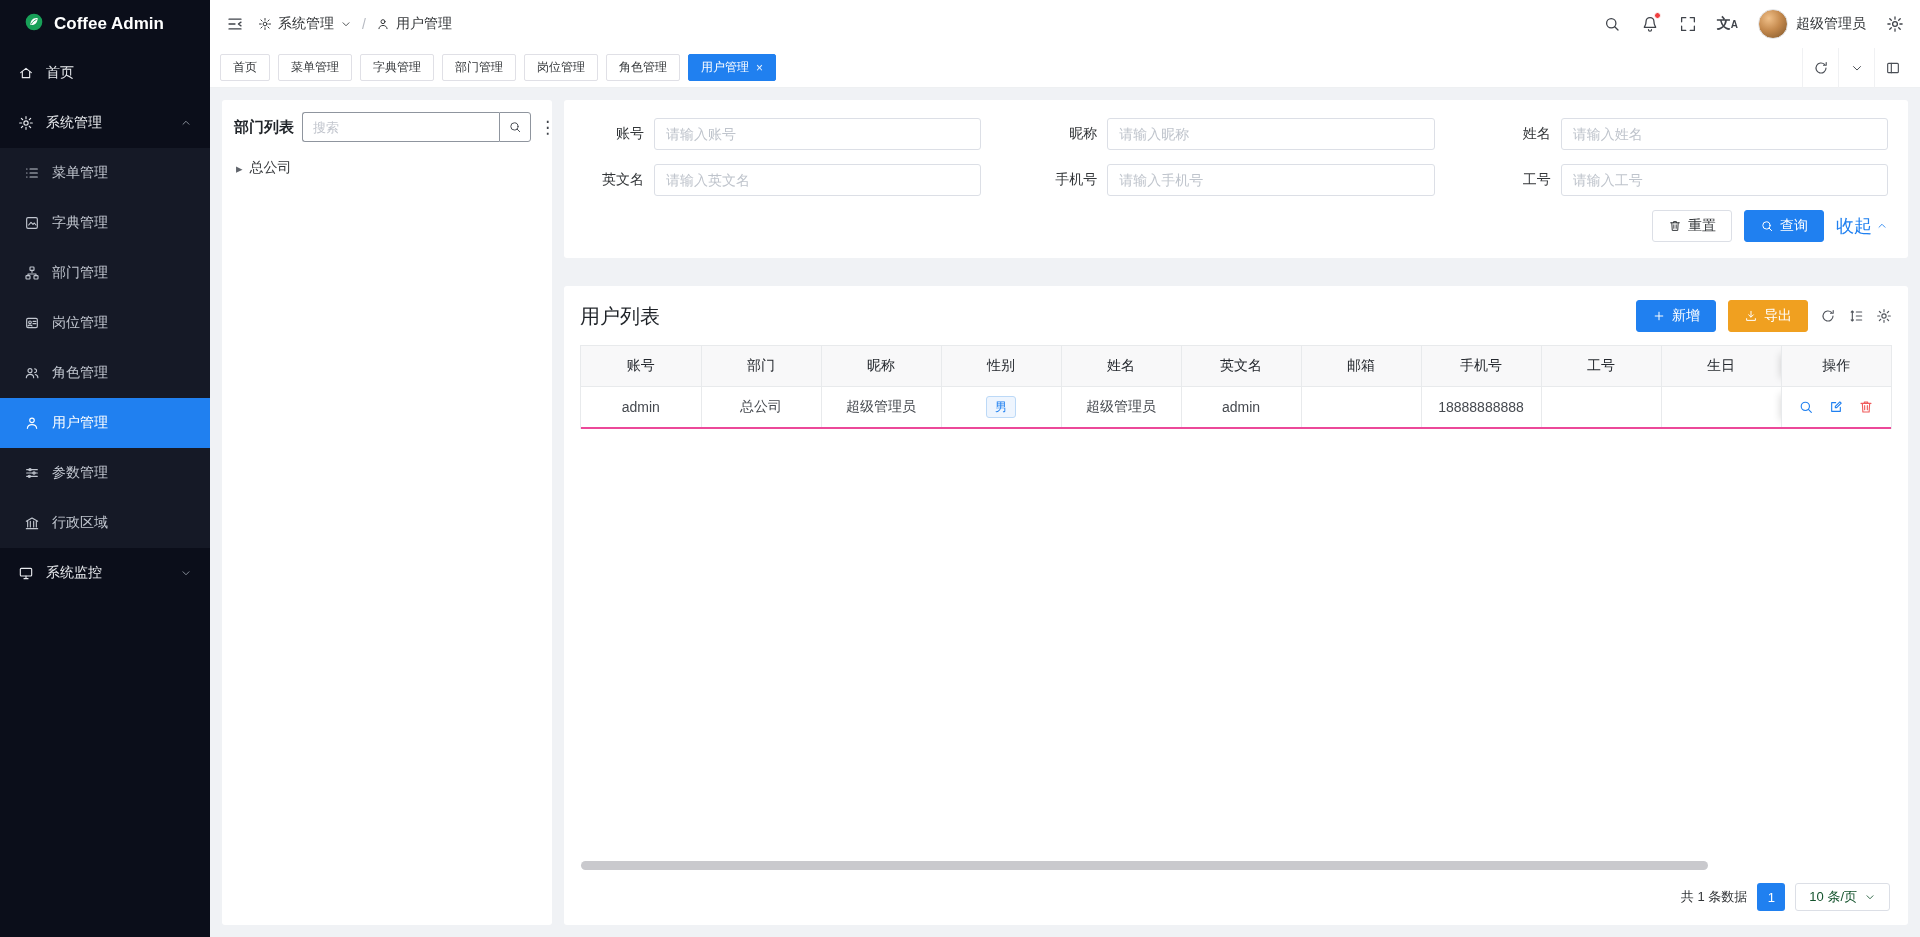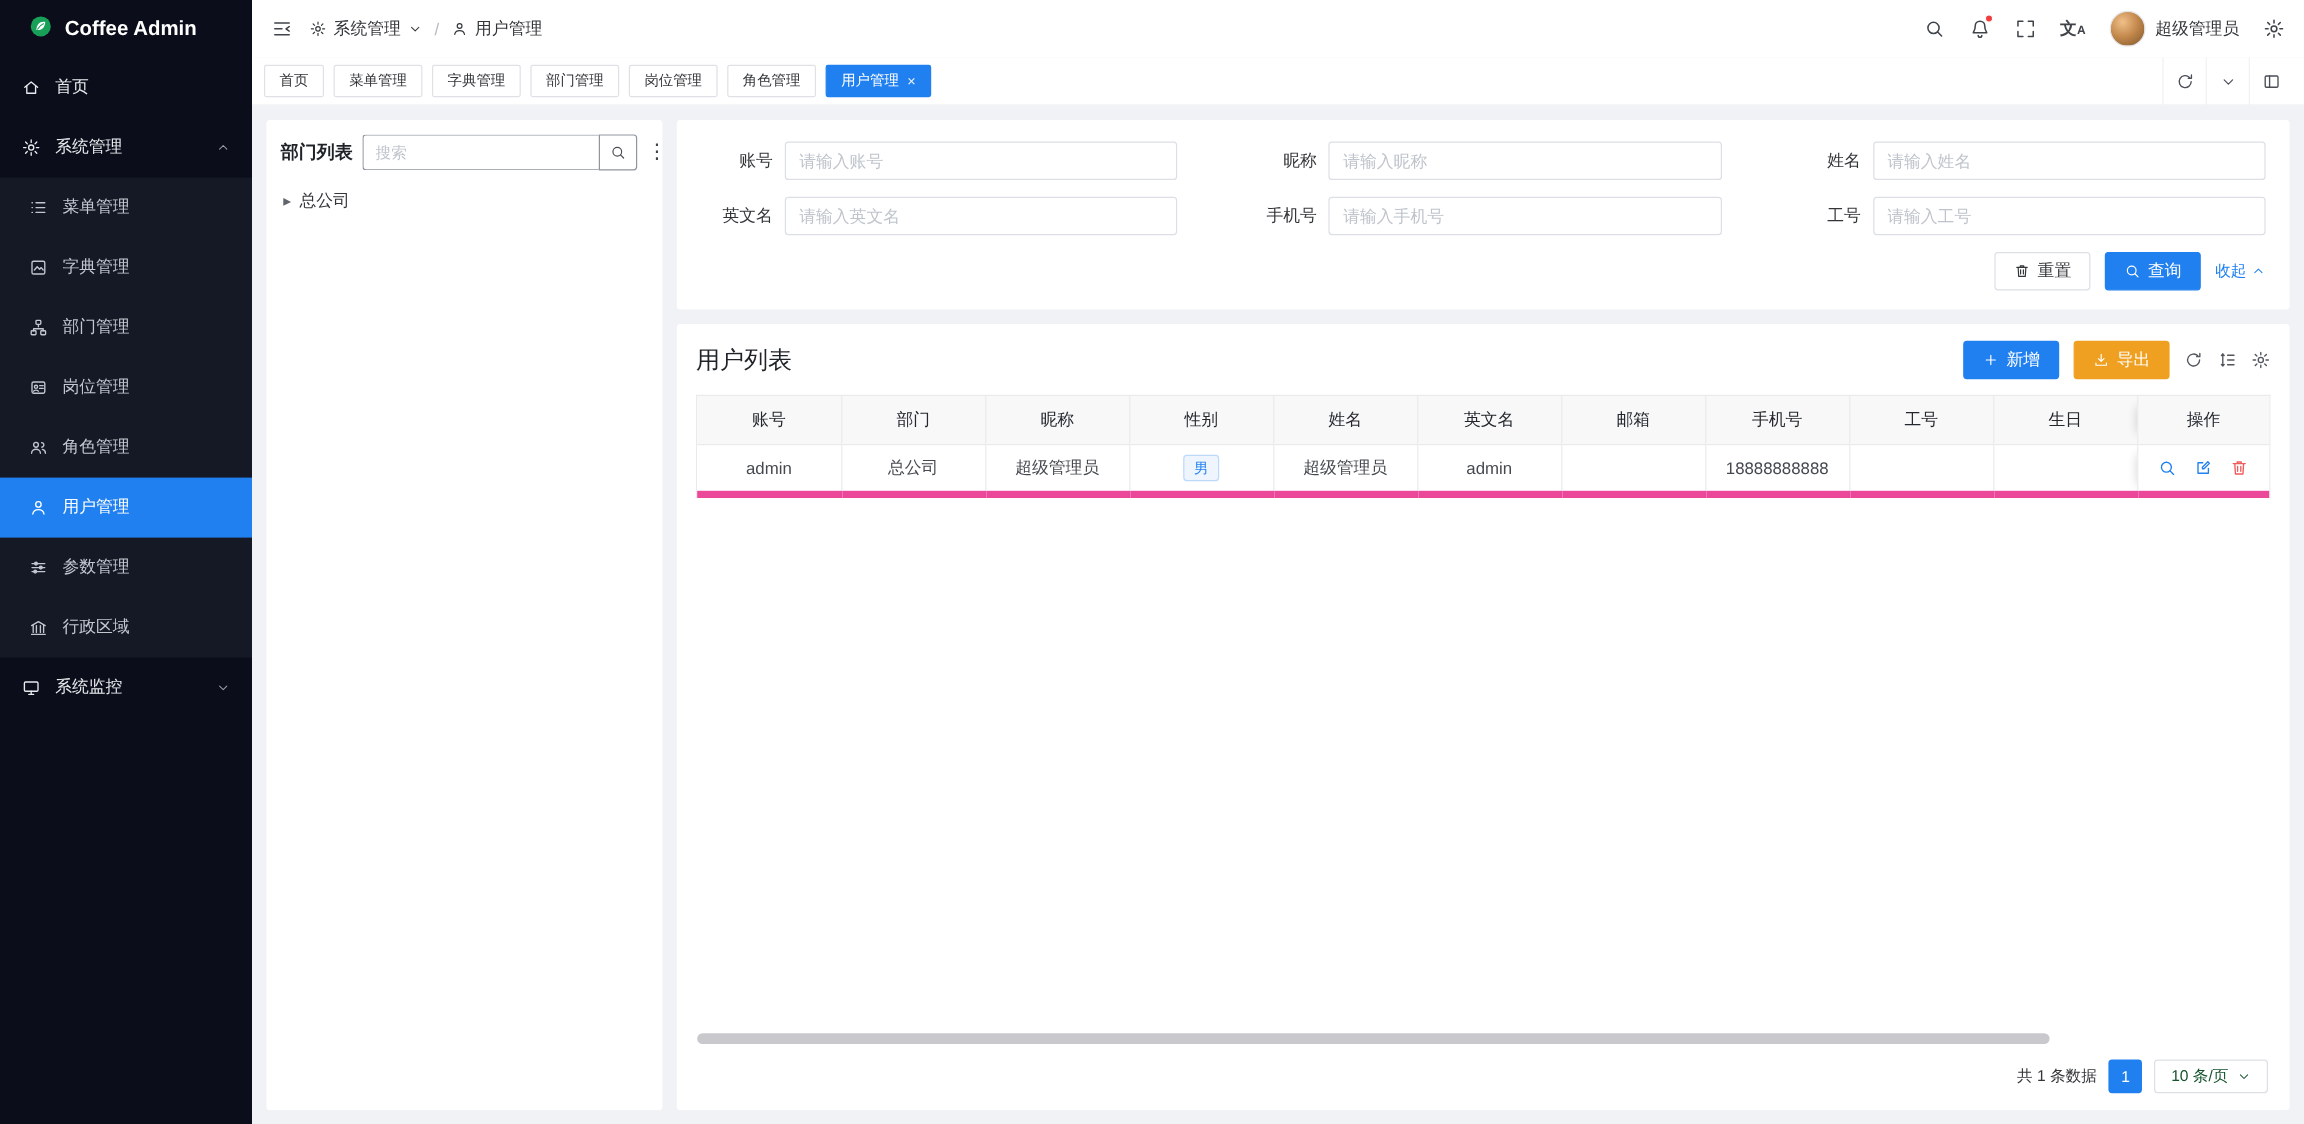--- a/index.html
+++ b/index.html
@@ -53,47 +53,47 @@
   .dept-search { flex:1; display:flex; }
   .dept-search input { flex:1; min-width:0; height:30px; border:1px solid #8f959e; border-right:none; border-radius:3px 0 0 3px; padding:0 10px; font-size:13px; outline:none; color:#333; }
   .dept-search input::placeholder { color:#c0c4cc; }
   .dept-search-btn { width:32px; height:30px; border:1px solid #8f959e; border-radius:0 3px 3px 0; background:#fff; display:flex; align-items:center; justify-content:center; color:#4a4e55; cursor:pointer; }
   .dots-btn { width:22px; display:flex; align-items:center; justify-content:center; font-size:17px; color:#3f434a; cursor:pointer; }
   .tree { margin-top:12px; }
   .tree-item { display:flex; align-items:center; gap:7px; padding:5px 2px; cursor:pointer; }
   .tree-caret { color:#60646b; font-size:13px; }
 
   
-  .work-col { flex:1; display:flex; flex-direction:column; gap:12px; min-width:0; }
+  .work-col { flex:1; display:flex; flex-direction:column; gap:28px; min-width:0; }
 
   .filter-card { padding:18px 20px 16px; }
   .filter-grid { display:grid; grid-template-columns:repeat(3,1fr); column-gap:56px; row-gap:14px; }
   .field { display:flex; align-items:center; gap:10px; }
   .field label { width:60px; text-align:right; color:#333639; white-space:nowrap; flex-shrink:0; }
   .field input { flex:1; min-width:0; height:32px; border:1px solid #dcdfe6; border-radius:3px; padding:4px 11px; font-size:14px; color:#333; outline:none; }
   .field input::placeholder { color:#bfc4cc; }
   .filter-actions { display:flex; justify-content:flex-end; align-items:center; gap:12px; margin-top:14px; }
 
   .btn { height:32px; padding:0 15px; border-radius:3px; font-size:14px; display:inline-flex; align-items:center; gap:6px; cursor:pointer; border:1px solid transparent; white-space:nowrap; }
   .btn-plain { background:#fff; border-color:#dcdfe6; color:#333639;margin-left:32px; }
   .btn-primary { background:#2080f0; border-color:#2080f0; color:#fff; }
   .btn-warning { background:#f0a020; border-color:#f0a020; color:#fff; }
-  .link-btn { color:#2080f0; display:inline-flex; align-items:center; gap:4px; cursor:pointer; font-size:13px; }
+  .link-btn { color:#2080f0; display:inline-flex; align-items:center; gap:4px; cursor:pointer; font-size:18px; }
 
   .list-card { flex:1; min-height:0; padding:14px 16px 10px; display:flex; flex-direction:column; }
   .list-head { display:flex; align-items:center; margin-bottom:13px; }
   .list-title { font-size:20px; font-weight:500; color:#1f2328; }
   .list-tools { margin-left:auto; display:flex; align-items:center; gap:12px; }
   .tool-ic { color:#51555c; cursor:pointer; display:flex; }
 
   .table-zone { flex:1; min-height:0; display:flex; flex-direction:column; }
   .table-box { border:1px solid #e8eaec; border-bottom:none; }
   table { width:100%; border-collapse:collapse; table-layout:fixed; font-size:14px; }
   th { background:#f8f8f9; height:40px; font-weight:500; color:#24282e; border-bottom:1px solid #e8eaec; border-right:1px solid #e8eaec; text-align:center; }
-  td { height:42px; color:#45494f; border-bottom:6px solid #ec4899; border-right:1px solid #e8eaec; text-align:center; background:#fff; }
+  td { height:42px; color:#45494f; border-bottom:2px solid #ec4899; border-right:1px solid #e8eaec; text-align:center; background:#fff; }
   th:last-child, td:last-child { border-right:none; box-shadow:-8px 0 8px -8px rgba(0,0,0,.18); }
   .tag { display:inline-block; padding:1px 8px; font-size:12px; color:#2080f0; background:#eef5fe; border:1px solid #bcd9f7; border-radius:3px; line-height:18px; }
   .row-actions { display:flex; align-items:center; justify-content:center; gap:14px; }
   .act { cursor:pointer; display:flex; }
   .act-view, .act-edit { color:#2080f0; }
   .act-del { color:#f05b5b; }
 
   .hscroll { height:10px; margin-top:auto; padding:0 1px; }
   .hscroll-thumb { height:9px; width:86%; background:#c9c9cd; border-radius:5px; cursor:pointer; }
 

